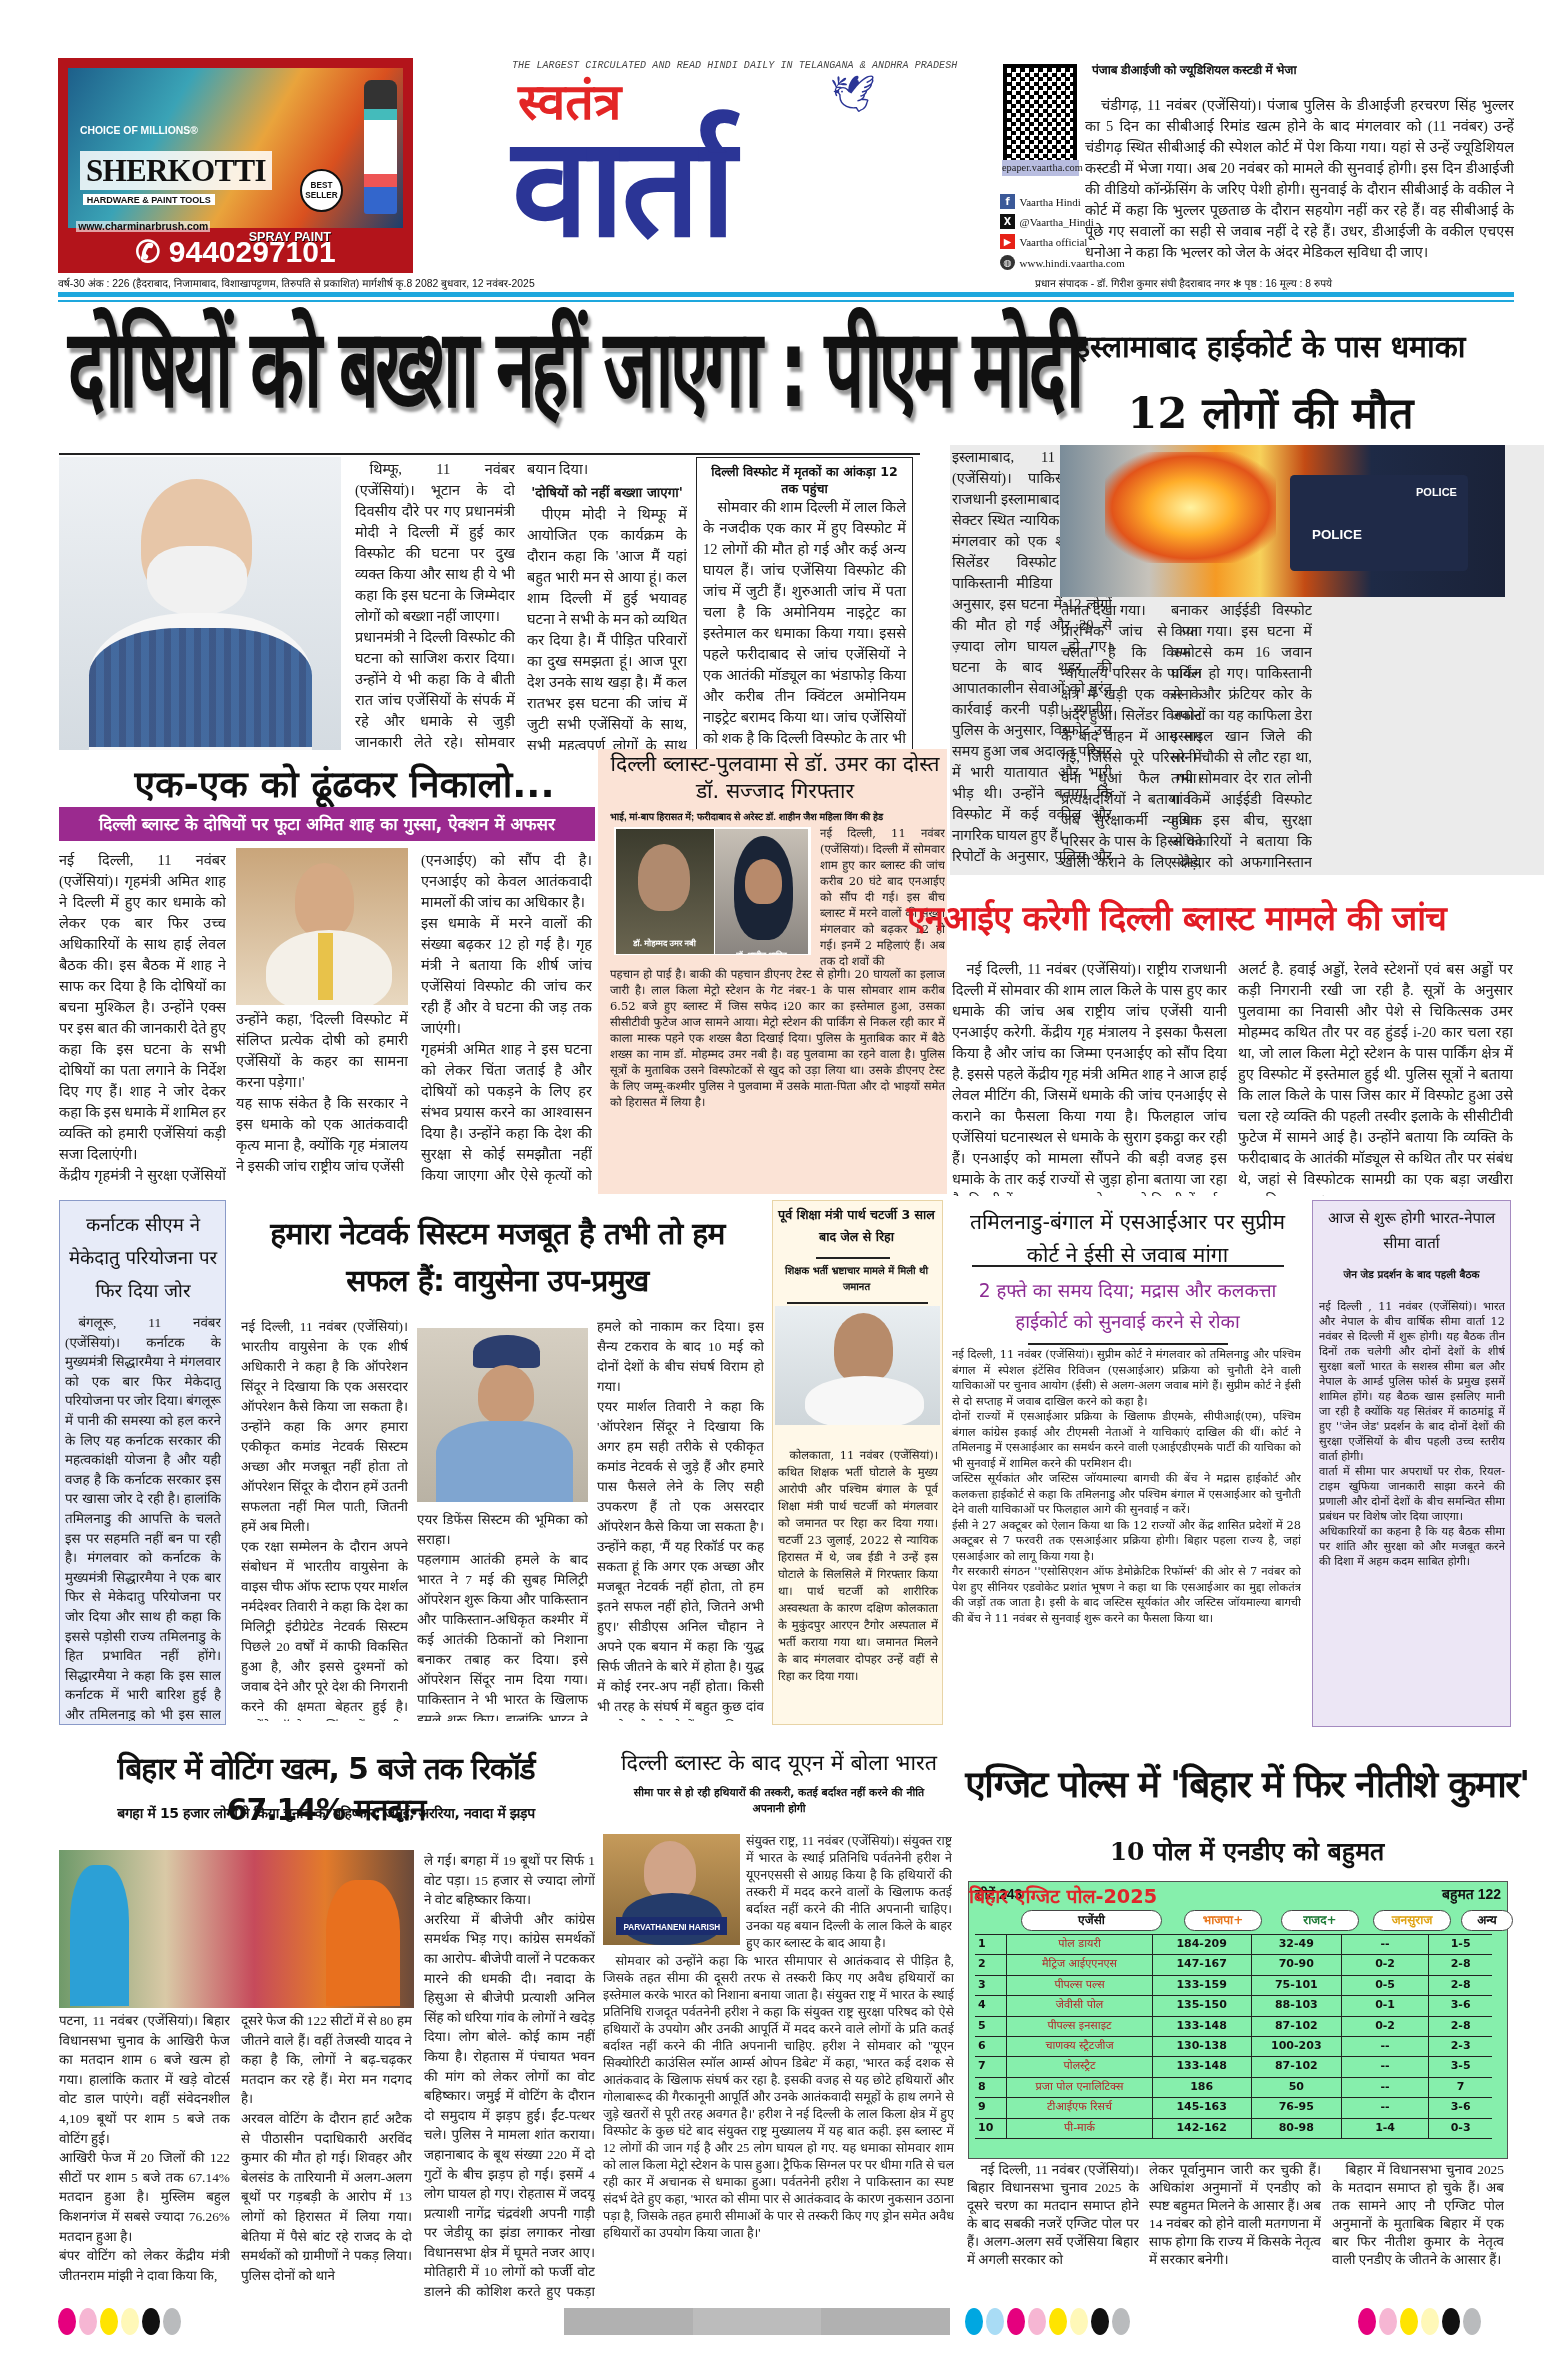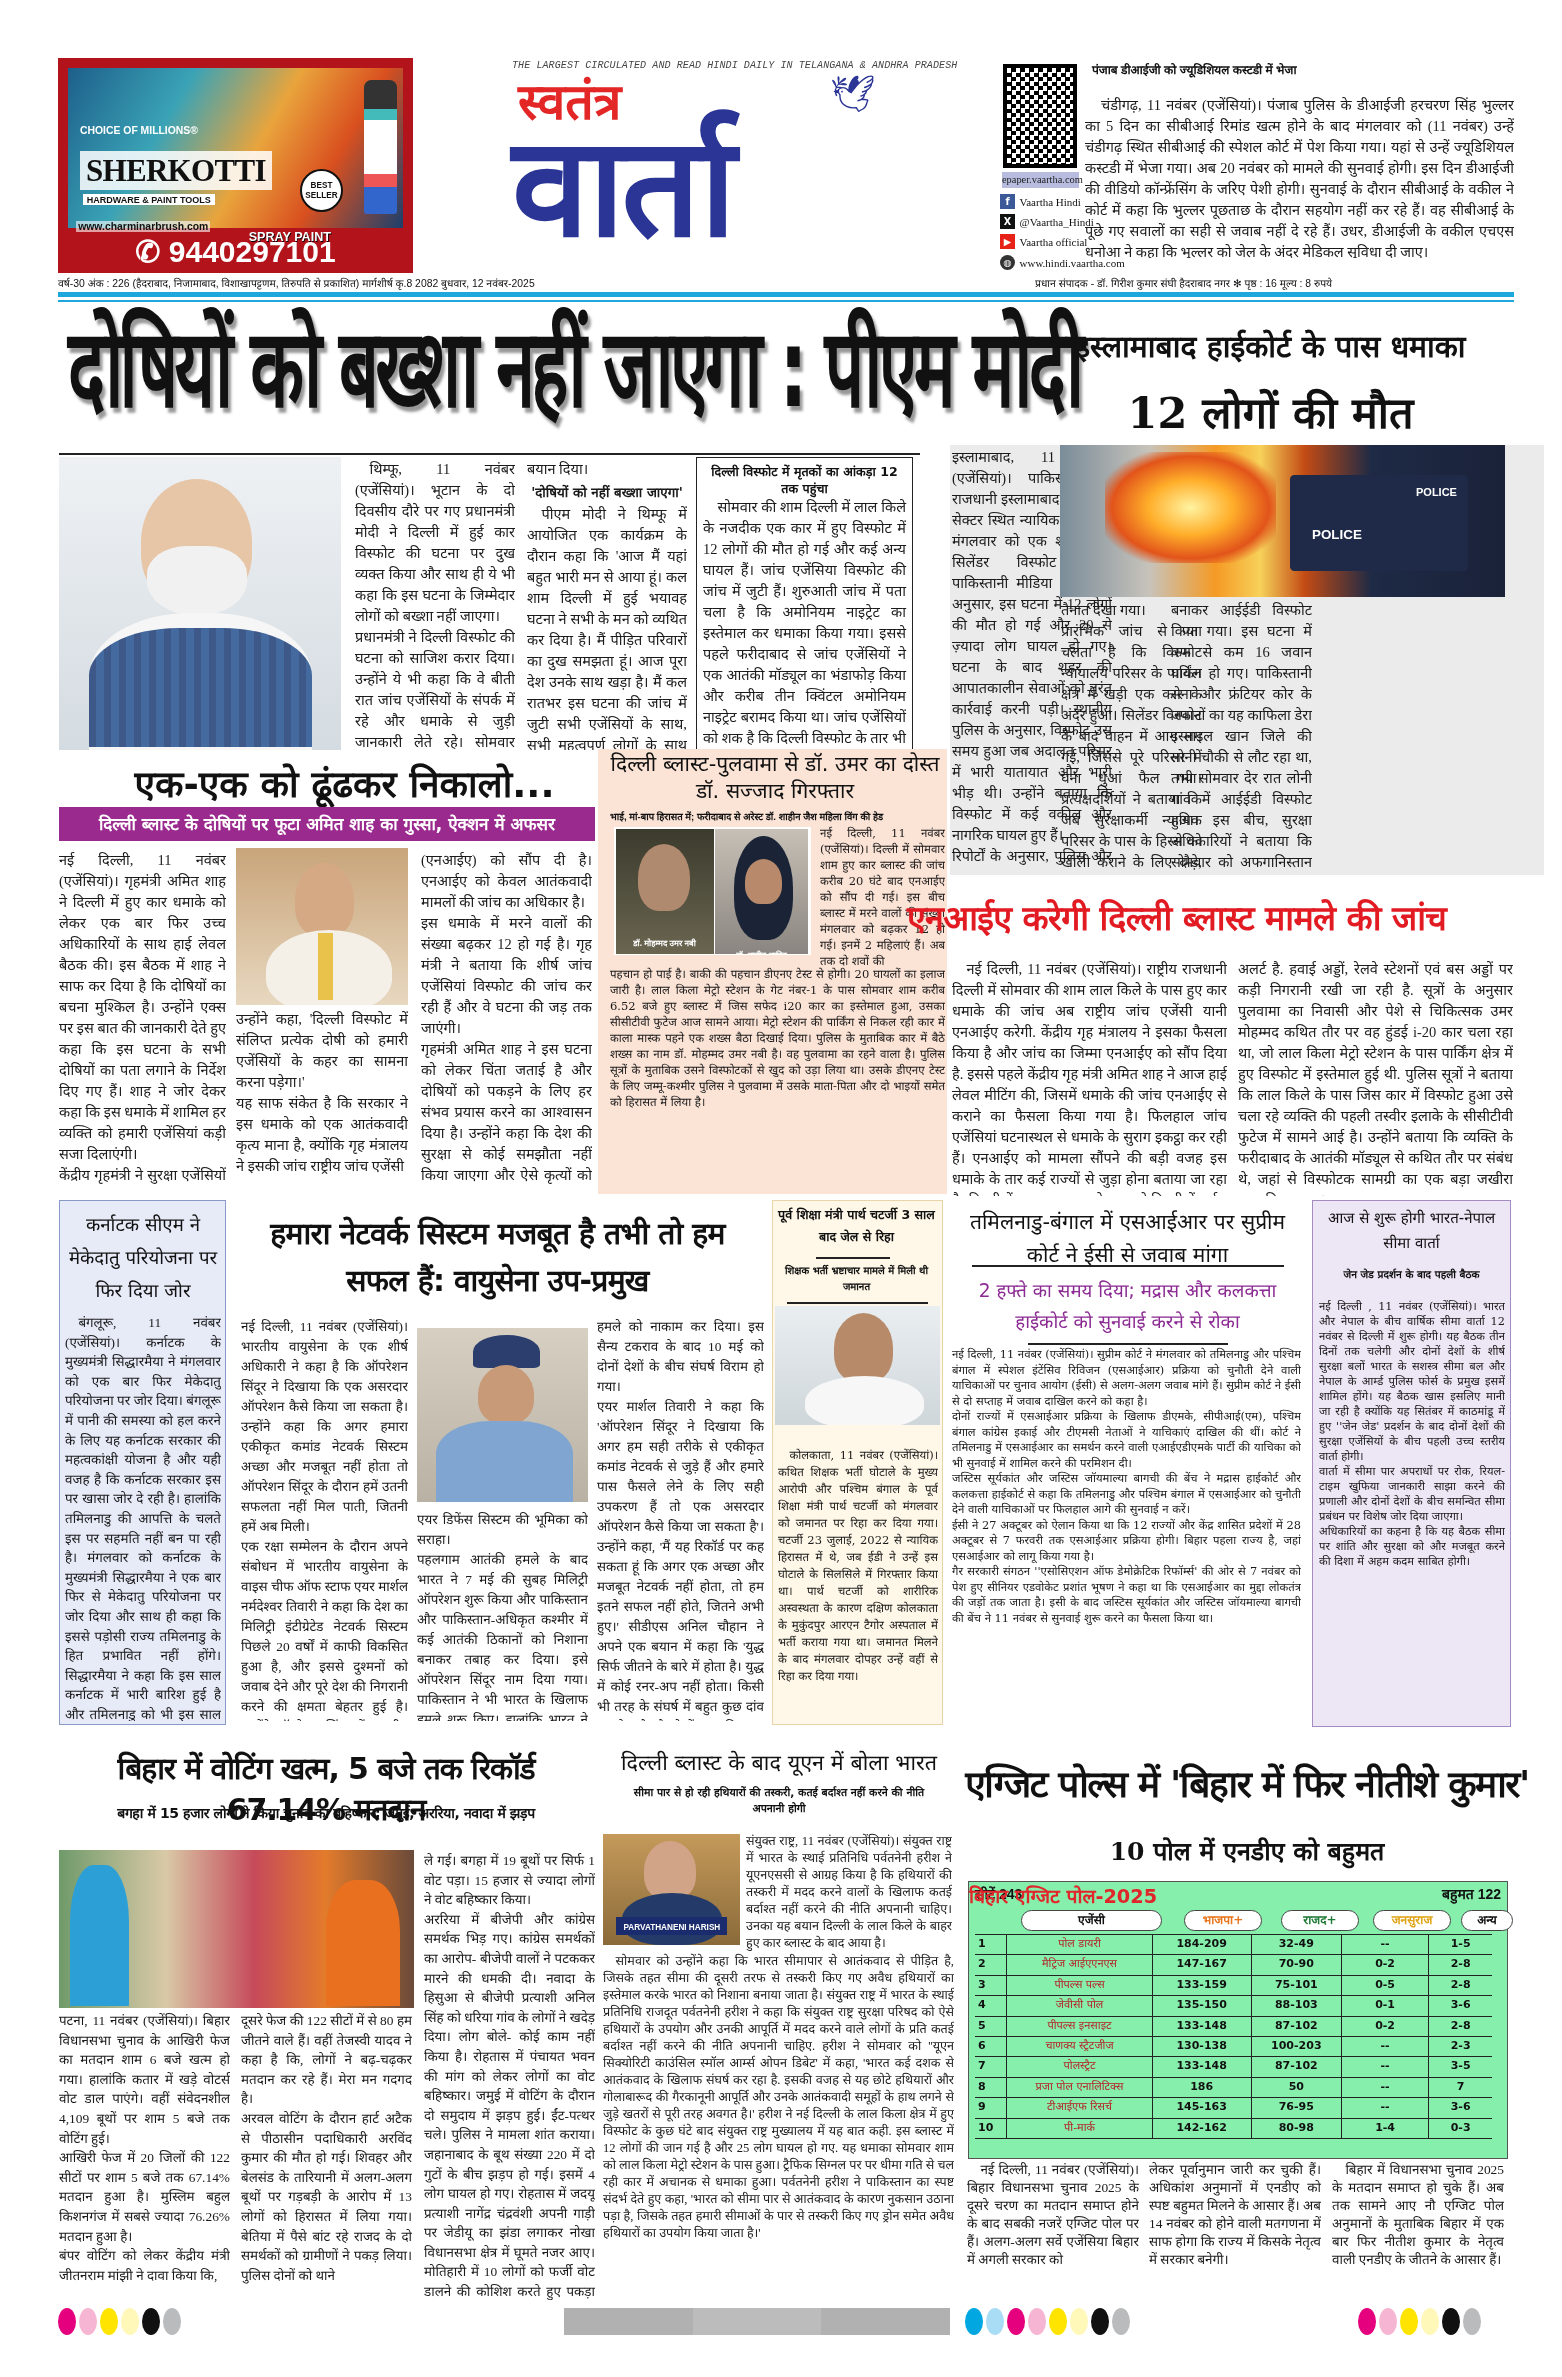--- a/index.html
+++ b/index.html
@@ -22,21 +22,21 @@
 #ad .web{position:absolute;left:18px;top:145px;font-family:"Liberation Sans",sans-serif;font-size:10.4px;color:#111;font-weight:bold;background:rgba(255,255,255,.6);padding:0 2.2px;margin-top:18px}
 #ad .spray{position:absolute;right:82px;top:172px;font-family:"Liberation Sans",sans-serif;font-size:12.6px;color:#fff;font-weight:bold;text-shadow:0.7px 0.7px 0 #000}
 #ad .can{position:absolute;right:16.3px;top:22px;width:33px;height:134px;border-radius:7.4px 7.4px 3px 3px;background:linear-gradient(180deg,#333 0 22%,#4bb 22% 30%,#fff 30% 70%,#e55 70% 80%,#36c 80%)}
 #ad .badge{position:absolute;right:70px;top:111px;width:43px;height:43px;border-radius:50%;background:#fff;border:2.2px double #111;font-family:"Liberation Sans",sans-serif;font-size:8.2px;font-weight:bold;text-align:center;padding-top:10.4px;line-height:9.6px}
 #ad .phone{position:absolute;left:0;right:0;bottom:4.5px;text-align:center;font-family:"Liberation Sans",sans-serif;font-weight:bold;font-size:30px;color:#fff}
 #tagline{left:512px;top:60px;font-family:"Liberation Mono",monospace;font-style:italic;font-size:10px;color:#444;letter-spacing:0.1px}
 #logo-top{left:518px;top:77px;font-family:"DejaVu Sans",sans-serif;font-weight:bold;color:#e32626;font-size:50px;line-height:1}
 #logo-main{left:512px;top:119px;font-family:"DejaVu Sans",sans-serif;font-weight:bold;color:#2b3596;font-size:138px;line-height:1;letter-spacing:-3px}
 #dove{left:830px;top:73px;font-size:36px;color:#2b3596}
 #qr{left:1003px;top:64px;width:74px;height:104px;background:repeating-conic-gradient(#000 0 25%,#fff 0 50%) 0 0/9px 9px;border:4.5px solid #000}
-#epaper{left:1002px;top:172px;width:77px;height:16.3px;background:#b8bde0;font-family:"Liberation Serif",serif;font-size:10.4px;color:#222;text-align:center;line-height:16.3px}
+#epaper{left:1002px;top:160px;width:77px;height:16.3px;background:#b8bde0;font-family:"Liberation Serif",serif;font-size:10.4px;color:#222;text-align:center;line-height:16.3px}
 .social{position:absolute;left:1000px;display:flex;align-items:center;gap:4.5px;font-family:"Liberation Serif",serif;font-size:11px;color:#111}
 .social .ic{width:15px;height:15px;display:inline-flex;align-items:center;justify-content:center;font-size:9.6px;font-weight:bold;color:#fff;font-family:"DejaVu Sans",sans-serif}
 #meta-left{left:58px;top:276px;font-family:"Liberation Sans",sans-serif;font-size:10.4px;color:#111}
 #meta-right{left:1035px;top:276px;font-family:"Liberation Sans",sans-serif;font-size:10.4px;color:#111}
 #topline1{left:58px;top:292px;width:1456px;height:5.2px;background:#1ea7dd}
 #topline2{left:58px;top:300px;width:1456px;height:2.2px;background:#1ea7dd}
 
 #pj-head{left:1092px;top:61px;font-family:"Liberation Sans",sans-serif;font-weight:bold;font-size:12px;color:#111}
 #pj-body{left:1085px;top:95px;width:429px;height:163px}
 

